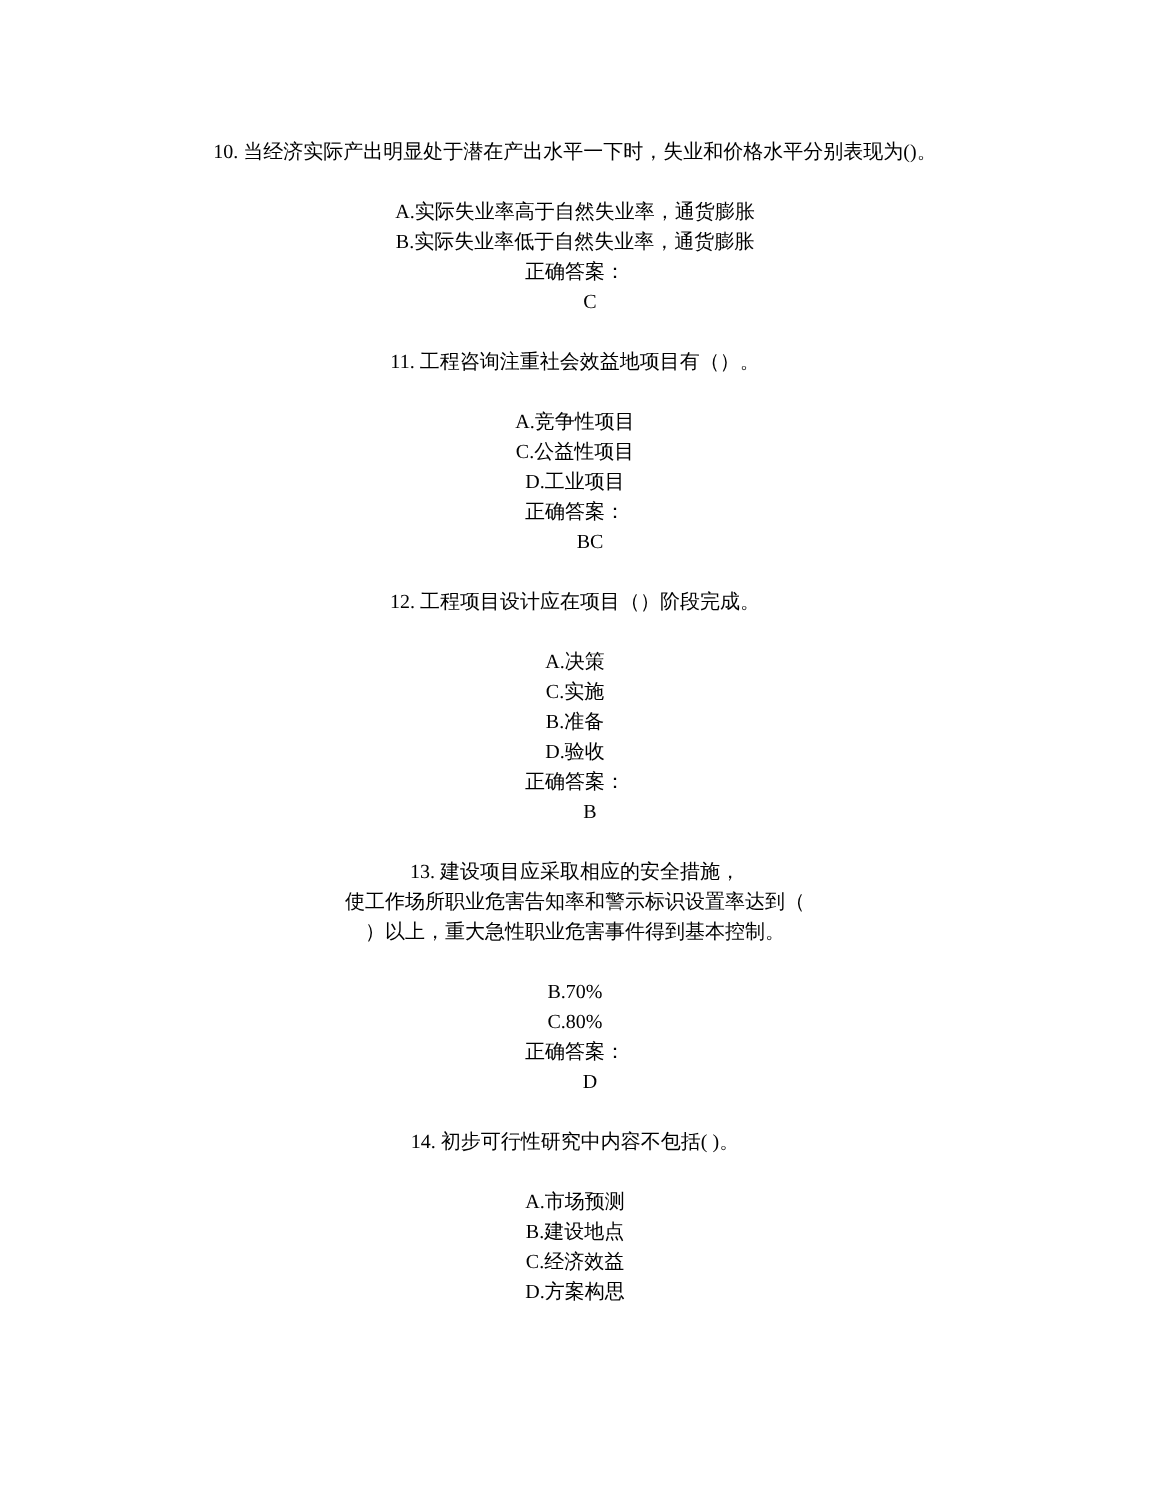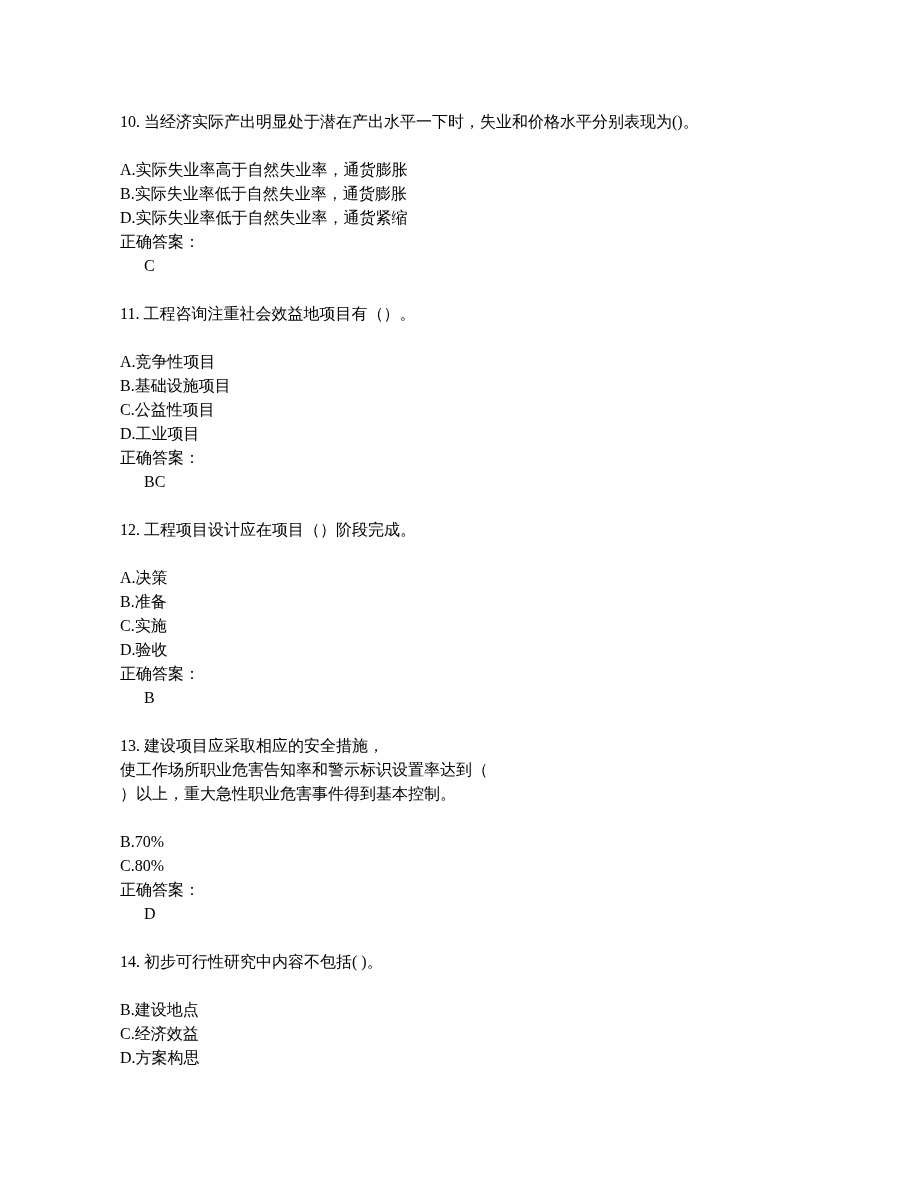--- a/index.html
+++ b/index.html
@@ -11,20 +11,21 @@
       background: #ffffff;
       font-family: "SimSun", "宋体", serif;
       font-size: 16px;
       line-height: 1.5;
       color: #000000;
       width: 920px;
       padding: 110px 120px 40px 120px;
     }
     .question-block {
       margin-bottom: 24px;
+      text-align: center;
     }
     .question-text {
       margin-bottom: 24px;
     }
     .option-line {
       display: block;
     }
     .answer-label {
       display: block;
     }
@@ -42,48 +43,46 @@
 </head>
 <body>
 
 <div class="question-block">
   <div class="question-text">
     <span class="q-num">10.</span><span class="q-body"> 当经济实际产出明显处于潜在产出水平一下时，失业和价格水平分别表现为()。</span>
   </div>
   <div>
     <span class="option-line">A.实际失业率高于自然失业率，通货膨胀</span>
     <span class="option-line">B.实际失业率低于自然失业率，通货膨胀</span>
-    <span class="option-line">D.实际失业率低于自然失业率，通货紧缩</span>
     <span class="answer-label">正确答案：</span>
     <span class="answer-value">C</span>
   </div>
 </div>
 
 <div class="question-block">
   <div class="question-text">
     <span class="q-num">11.</span><span class="q-body"> 工程咨询注重社会效益地项目有（）。</span>
   </div>
   <div>
     <span class="option-line">A.竞争性项目</span>
-    <span class="option-line">B.基础设施项目</span>
     <span class="option-line">C.公益性项目</span>
     <span class="option-line">D.工业项目</span>
     <span class="answer-label">正确答案：</span>
     <span class="answer-value">BC</span>
   </div>
 </div>
 
 <div class="question-block">
   <div class="question-text">
     <span class="q-num">12.</span><span class="q-body"> 工程项目设计应在项目（）阶段完成。</span>
   </div>
   <div>
     <span class="option-line">A.决策</span>
+    <span class="option-line">C.实施</span>
     <span class="option-line">B.准备</span>
-    <span class="option-line">C.实施</span>
     <span class="option-line">D.验收</span>
     <span class="answer-label">正确答案：</span>
     <span class="answer-value">B</span>
   </div>
 </div>
 
 <div class="question-block">
   <div class="question-text">
     <span class="q-num">13.</span><span class="q-body"> 建设项目应采取相应的安全措施，</span>
     <span class="option-line">使工作场所职业危害告知率和警示标识设置率达到（</span>
@@ -95,17 +94,18 @@
     <span class="answer-label">正确答案：</span>
     <span class="answer-value">D</span>
   </div>
 </div>
 
 <div class="question-block">
   <div class="question-text">
     <span class="q-num">14.</span><span class="q-body"> 初步可行性研究中内容不包括( )。</span>
   </div>
   <div>
+    <span class="option-line">A.市场预测</span>
     <span class="option-line">B.建设地点</span>
     <span class="option-line">C.经济效益</span>
     <span class="option-line">D.方案构思</span>
   </div>
 </div>
 
 </body></html>

